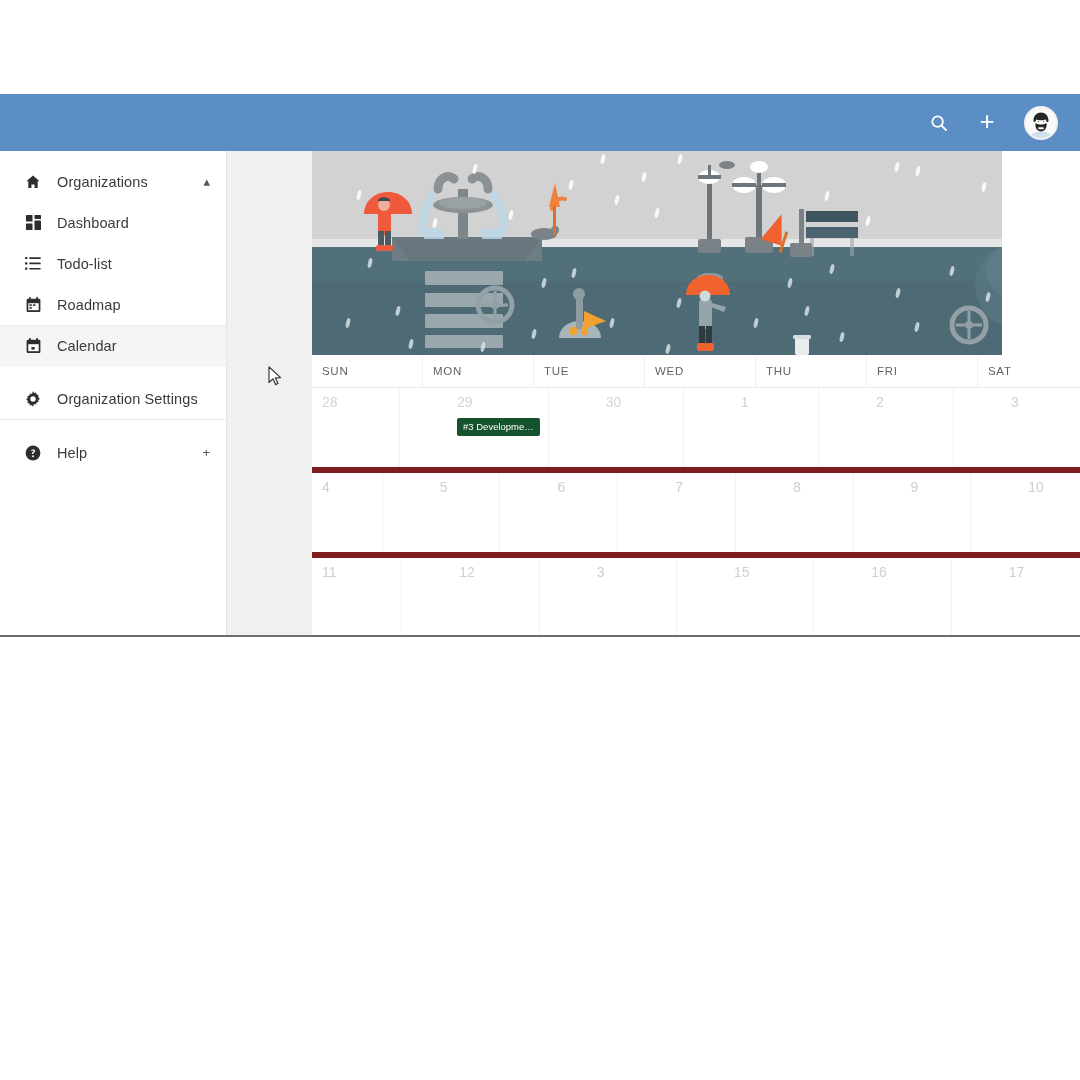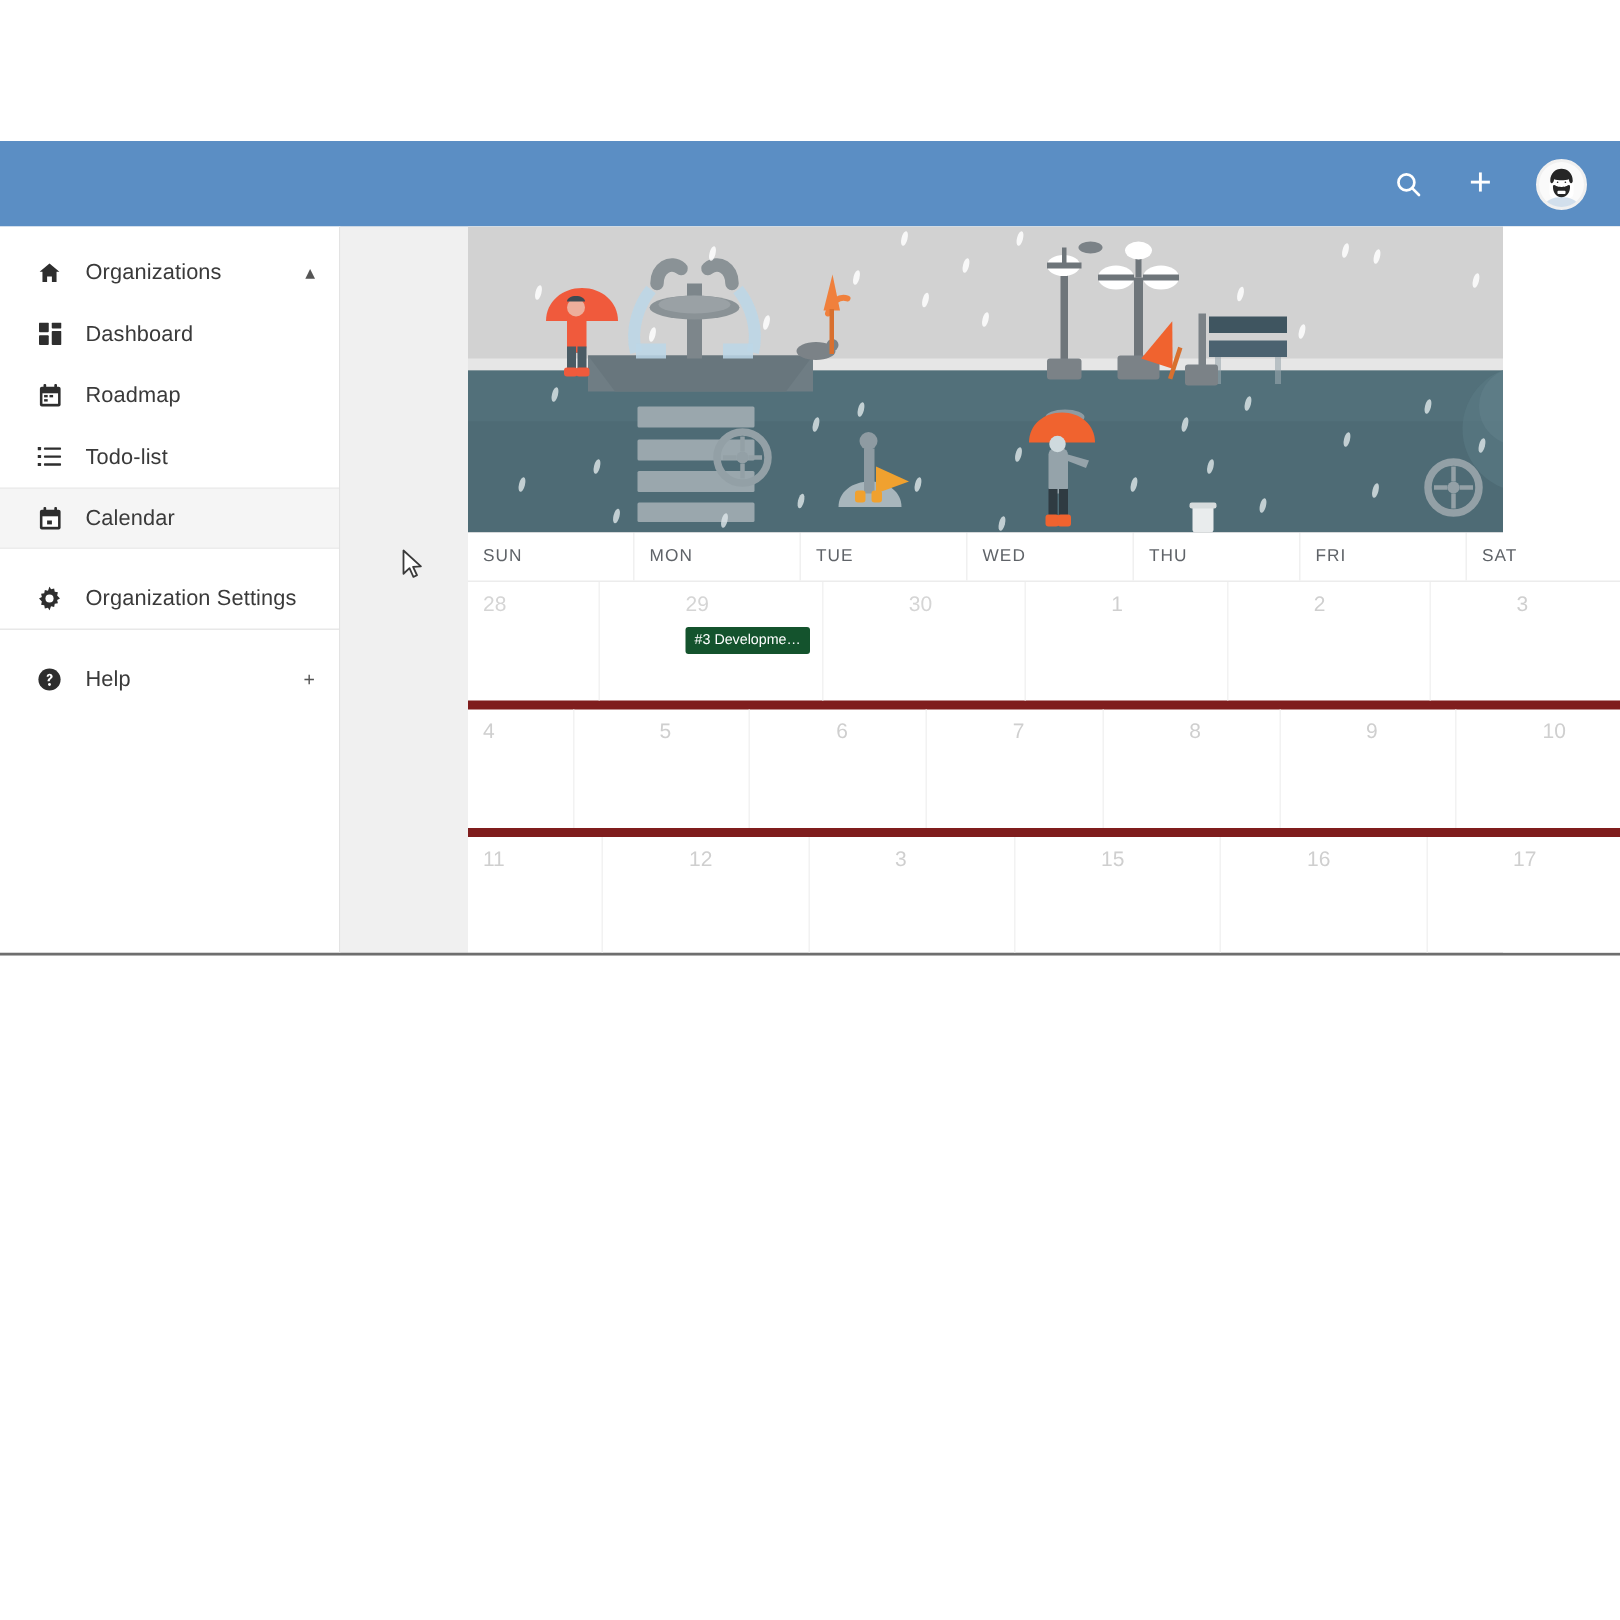--- a/index.html
+++ b/index.html
@@ -315,45 +315,45 @@
             <rect x="8.5" y="0" width="6.5" height="4" rx="0.6"></rect>
             <rect x="8.5" y="5.6" width="6.5" height="9.4" rx="0.6"></rect>
             <rect x="0" y="8.5" width="6.5" height="6.5" rx="0.6"></rect>
           </svg>
         </span>
         <span class="nav-label">Dashboard</span>
       </div>
 
       <div class="nav-item">
         <span class="nav-icon">
+          <svg width="16" height="15" viewBox="0 0 16 15" fill="#2e2e2e">
+            <rect x="0" y="1" width="2.4" height="2.1" rx="0.4"></rect>
+            <rect x="0" y="6.3" width="2.4" height="2.1" rx="0.4"></rect>
+            <rect x="0" y="11.6" width="2.4" height="2.1" rx="0.4"></rect>
+            <rect x="4.3" y="1.3" width="11.4" height="1.6" rx="0.5"></rect>
+            <rect x="4.3" y="6.6" width="11.4" height="1.6" rx="0.5"></rect>
+            <rect x="4.3" y="11.9" width="11.4" height="1.6" rx="0.5"></rect>
+          </svg>
+        </span>
+        <span class="nav-label">Todo-list</span>
+      </div>
+
+      <div class="nav-item">
+        <span class="nav-icon">
           <svg width="15" height="16" viewBox="0 0 15 16" fill="#2e2e2e">
             <rect x="0.6" y="1.8" width="13.8" height="13.2" rx="1.3"></rect>
             <rect x="3" y="0" width="1.8" height="3.6" rx="0.7"></rect>
             <rect x="10.2" y="0" width="1.8" height="3.6" rx="0.7"></rect>
             <rect x="2.3" y="6.2" width="10.4" height="7" fill="#ffffff"></rect>
             <rect x="3.4" y="7.3" width="2.4" height="1.6" fill="#2e2e2e"></rect>
             <rect x="7" y="7.3" width="2.4" height="1.6" fill="#2e2e2e"></rect>
             <rect x="3.4" y="10.1" width="2.4" height="1.6" fill="#2e2e2e"></rect>
           </svg>
         </span>
         <span class="nav-label">Roadmap</span>
-      </div>
-
-      <div class="nav-item">
-        <span class="nav-icon">
-          <svg width="16" height="15" viewBox="0 0 16 15" fill="#2e2e2e">
-            <rect x="0" y="1" width="2.4" height="2.1" rx="0.4"></rect>
-            <rect x="0" y="6.3" width="2.4" height="2.1" rx="0.4"></rect>
-            <rect x="0" y="11.6" width="2.4" height="2.1" rx="0.4"></rect>
-            <rect x="4.3" y="1.3" width="11.4" height="1.6" rx="0.5"></rect>
-            <rect x="4.3" y="6.6" width="11.4" height="1.6" rx="0.5"></rect>
-            <rect x="4.3" y="11.9" width="11.4" height="1.6" rx="0.5"></rect>
-          </svg>
-        </span>
-        <span class="nav-label">Todo-list</span>
       </div>
 
       <div class="nav-item active">
         <span class="nav-icon">
           <svg width="15" height="16" viewBox="0 0 15 16" fill="#2e2e2e">
             <rect x="0.6" y="1.8" width="13.8" height="13.2" rx="1.3"></rect>
             <rect x="3" y="0" width="1.8" height="3.6" rx="0.7"></rect>
             <rect x="10.2" y="0" width="1.8" height="3.6" rx="0.7"></rect>
             <rect x="2.3" y="6.2" width="10.4" height="7" fill="#ffffff"></rect>
             <rect x="5.4" y="9" width="3.2" height="2.6" fill="#2e2e2e"></rect>

